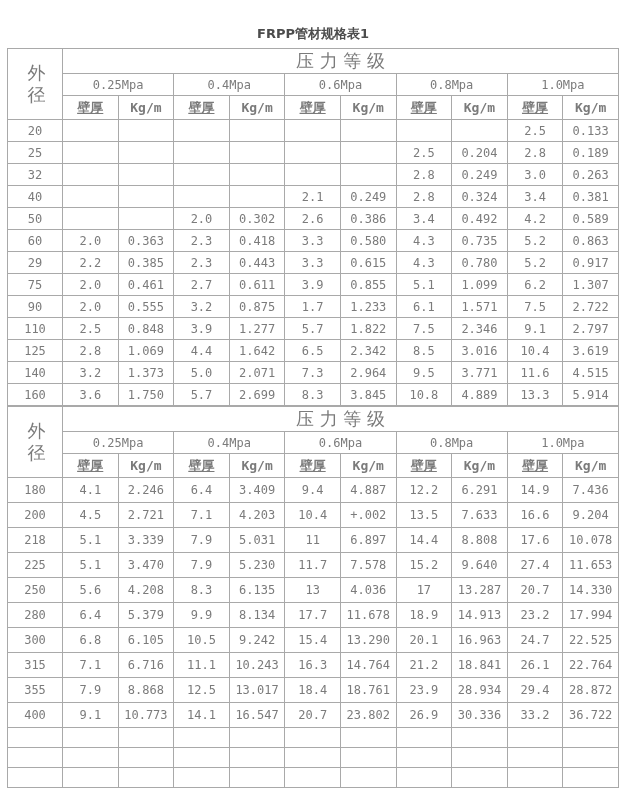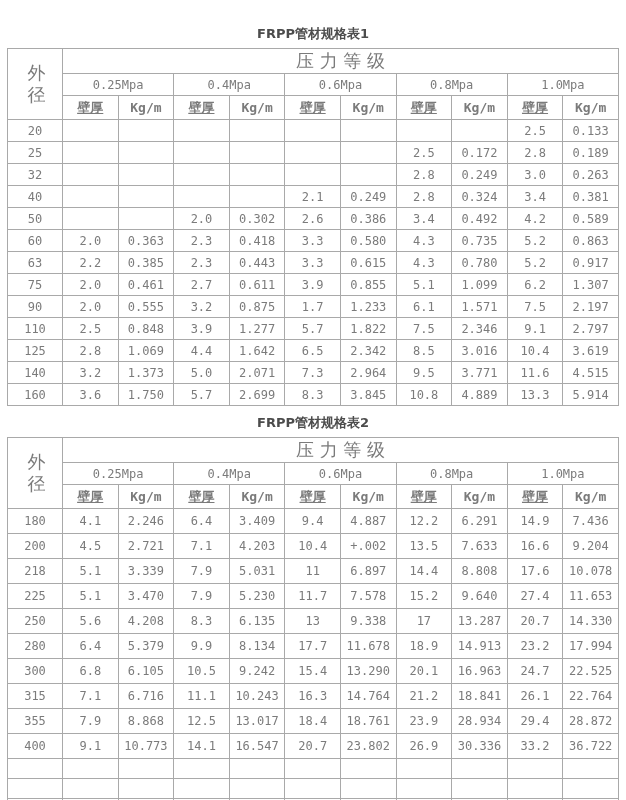--- a/index.html
+++ b/index.html
@@ -128,21 +128,21 @@
           </tr>
           <tr>
             <td class="mono">25</td>
             <td class="mono"></td>
             <td class="mono"></td>
             <td class="mono"></td>
             <td class="mono"></td>
             <td class="mono"></td>
             <td class="mono"></td>
             <td class="mono">2.5</td>
-            <td class="mono">0.172</td>
+            <td class="mono">0.204</td>
             <td class="mono">2.8</td>
             <td class="mono">0.189</td>
           </tr>
           <tr>
             <td class="mono">32</td>
             <td class="mono"></td>
             <td class="mono"></td>
             <td class="mono"></td>
             <td class="mono"></td>
             <td class="mono"></td>
@@ -185,21 +185,21 @@
             <td class="mono">2.3</td>
             <td class="mono">0.418</td>
             <td class="mono">3.3</td>
             <td class="mono">0.580</td>
             <td class="mono">4.3</td>
             <td class="mono">0.735</td>
             <td class="mono">5.2</td>
             <td class="mono">0.863</td>
           </tr>
           <tr>
-            <td class="mono">63</td>
+            <td class="mono">29</td>
             <td class="mono">2.2</td>
             <td class="mono">0.385</td>
             <td class="mono">2.3</td>
             <td class="mono">0.443</td>
             <td class="mono">3.3</td>
             <td class="mono">0.615</td>
             <td class="mono">4.3</td>
             <td class="mono">0.780</td>
             <td class="mono">5.2</td>
             <td class="mono">0.917</td>
@@ -221,21 +221,21 @@
             <td class="mono">90</td>
             <td class="mono">2.0</td>
             <td class="mono">0.555</td>
             <td class="mono">3.2</td>
             <td class="mono">0.875</td>
             <td class="mono">1.7</td>
             <td class="mono">1.233</td>
             <td class="mono">6.1</td>
             <td class="mono">1.571</td>
             <td class="mono">7.5</td>
-            <td class="mono">2.197</td>
+            <td class="mono">2.722</td>
           </tr>
           <tr>
             <td class="mono">110</td>
             <td class="mono">2.5</td>
             <td class="mono">0.848</td>
             <td class="mono">3.9</td>
             <td class="mono">1.277</td>
             <td class="mono">5.7</td>
             <td class="mono">1.822</td>
             <td class="mono">7.5</td>
@@ -280,21 +280,20 @@
             <td class="mono">10.8</td>
             <td class="mono">4.889</td>
             <td class="mono">13.3</td>
             <td class="mono">5.914</td>
           </tr>
         </tbody>
       </table>
   </section>
 
   <section>
-    <div class="tbl-title">FRPP管材规格表2</div>
     <table class="spec t2">
         <colgroup>
           <col class="c-dia">
           <col>
           <col>
           <col>
           <col>
           <col>
           <col>
           <col>
@@ -380,21 +379,21 @@
             <td class="mono">27.4</td>
             <td class="mono">11.653</td>
           </tr>
           <tr>
             <td class="mono">250</td>
             <td class="mono">5.6</td>
             <td class="mono">4.208</td>
             <td class="mono">8.3</td>
             <td class="mono">6.135</td>
             <td class="mono">13</td>
-            <td class="mono">9.338</td>
+            <td class="mono">4.036</td>
             <td class="mono">17</td>
             <td class="mono">13.287</td>
             <td class="mono">20.7</td>
             <td class="mono">14.330</td>
           </tr>
           <tr>
             <td class="mono">280</td>
             <td class="mono">6.4</td>
             <td class="mono">5.379</td>
             <td class="mono">9.9</td>

